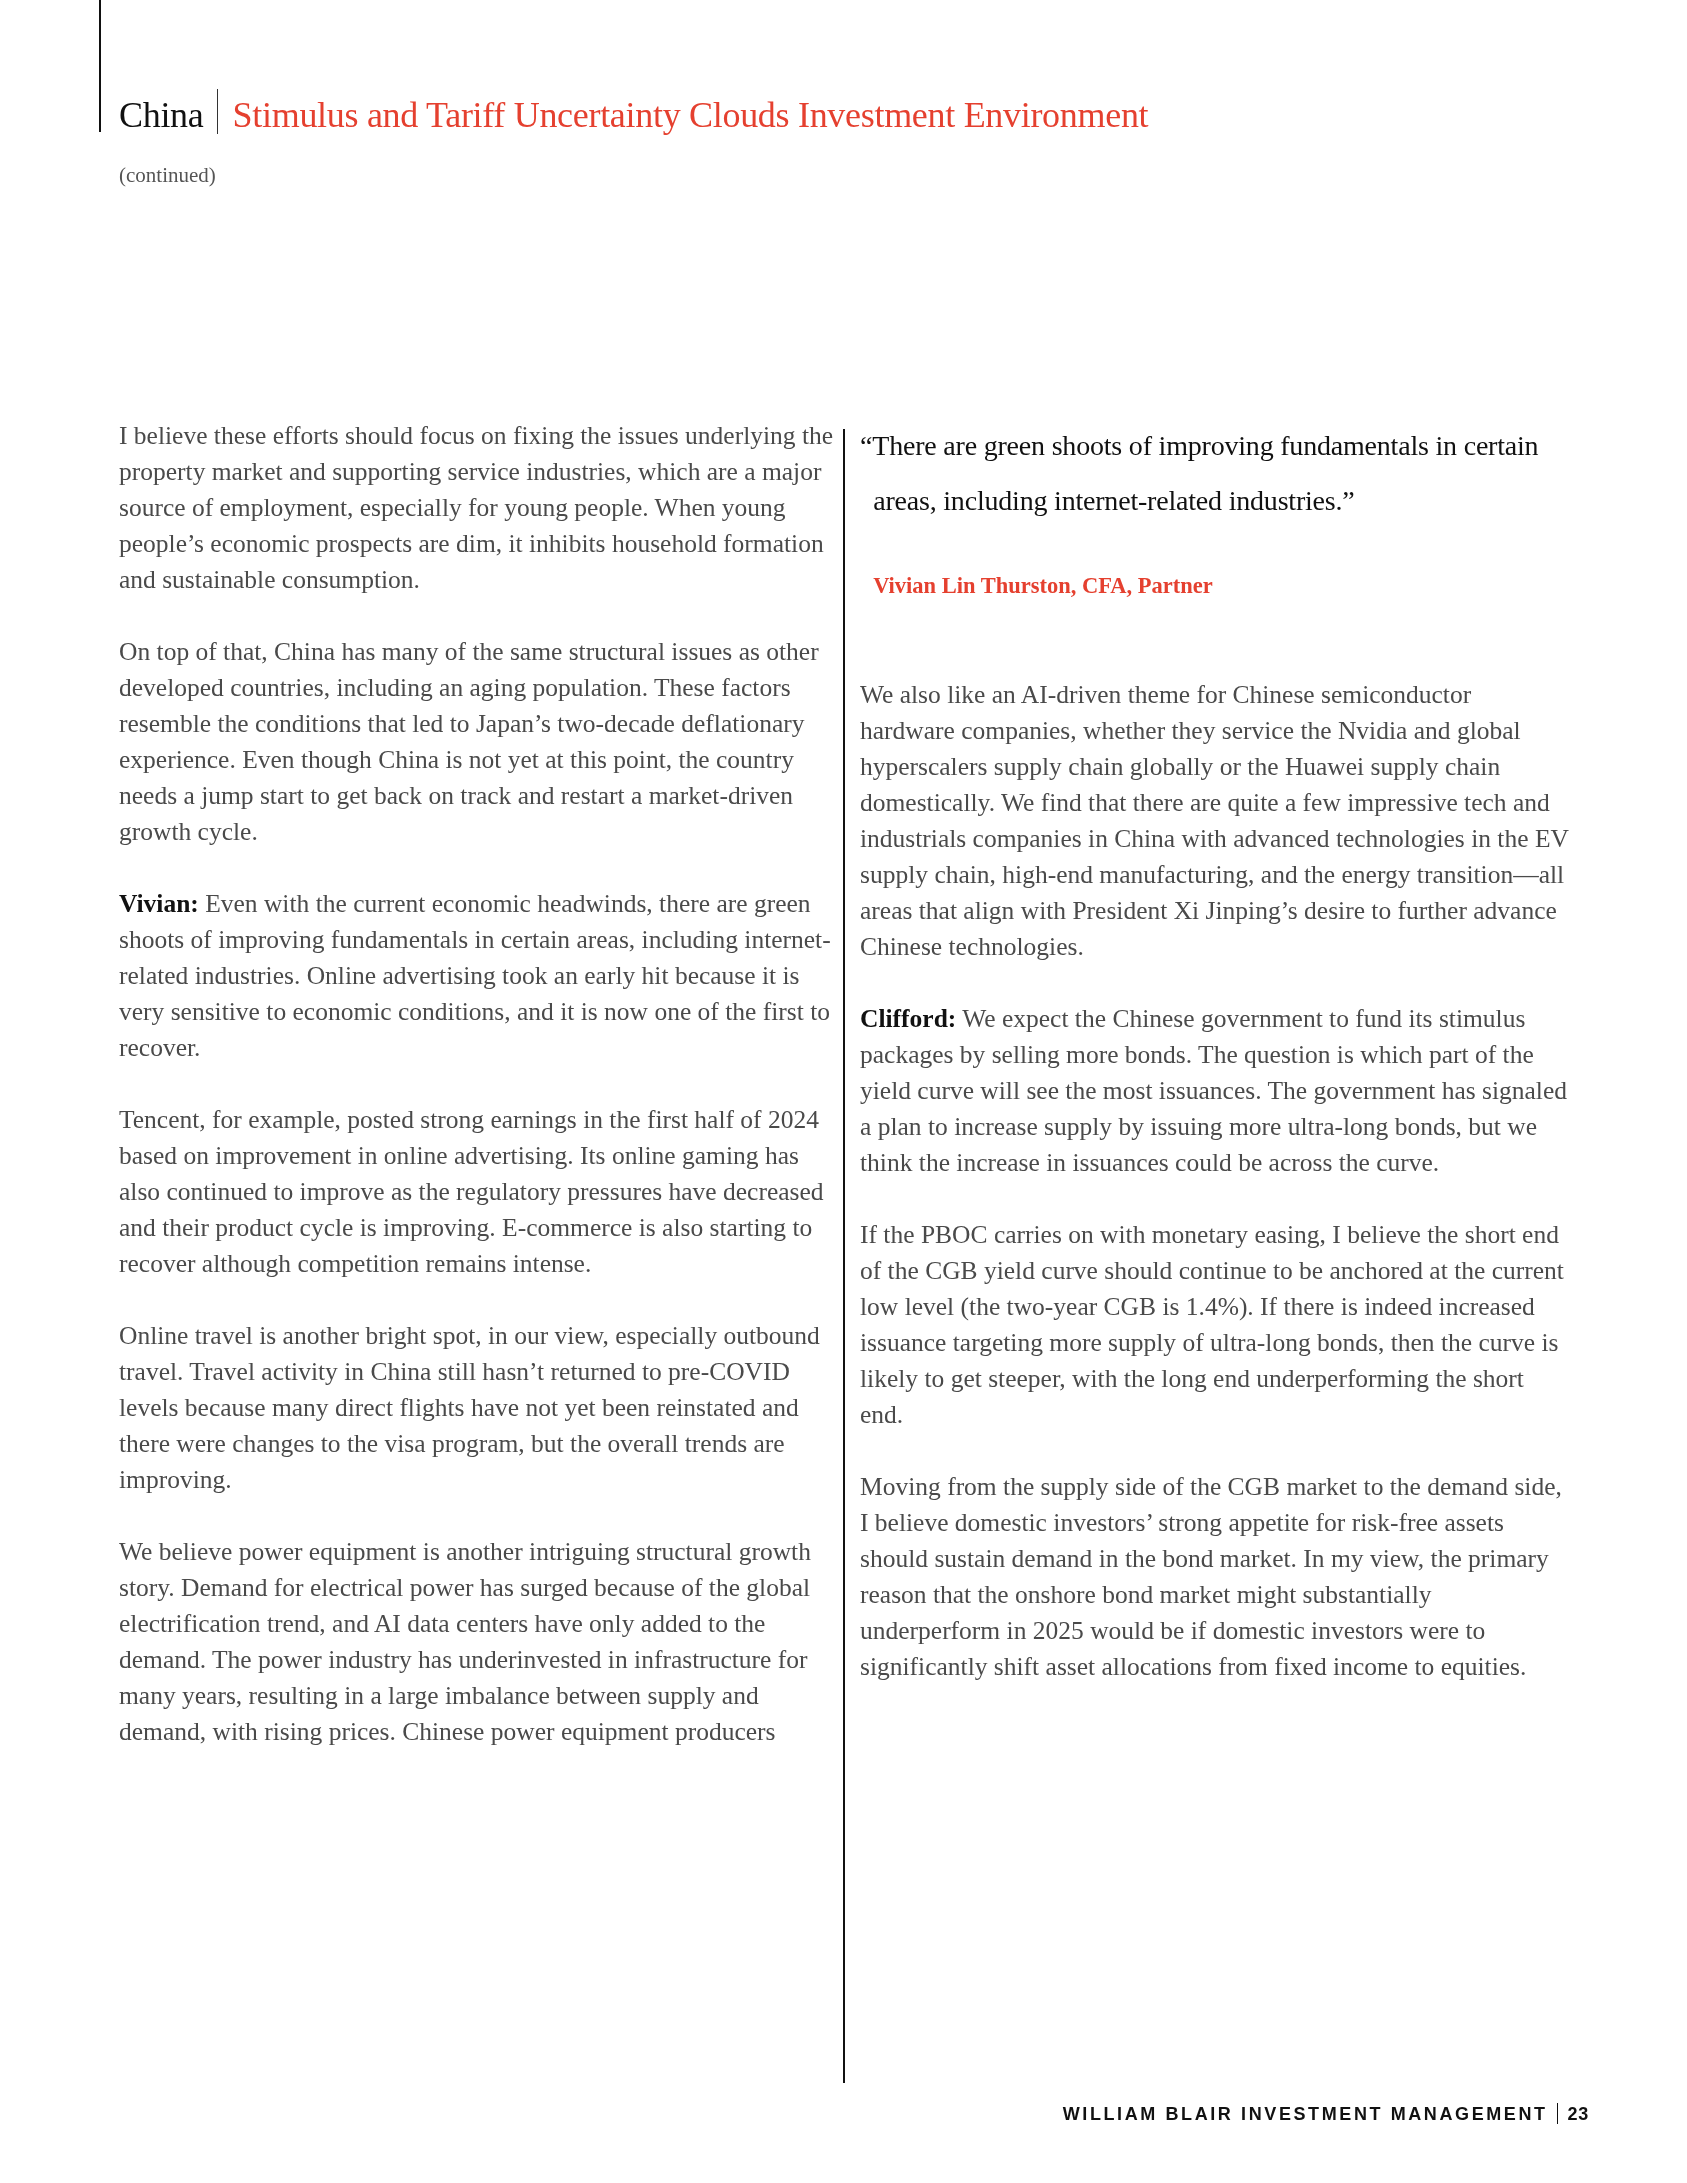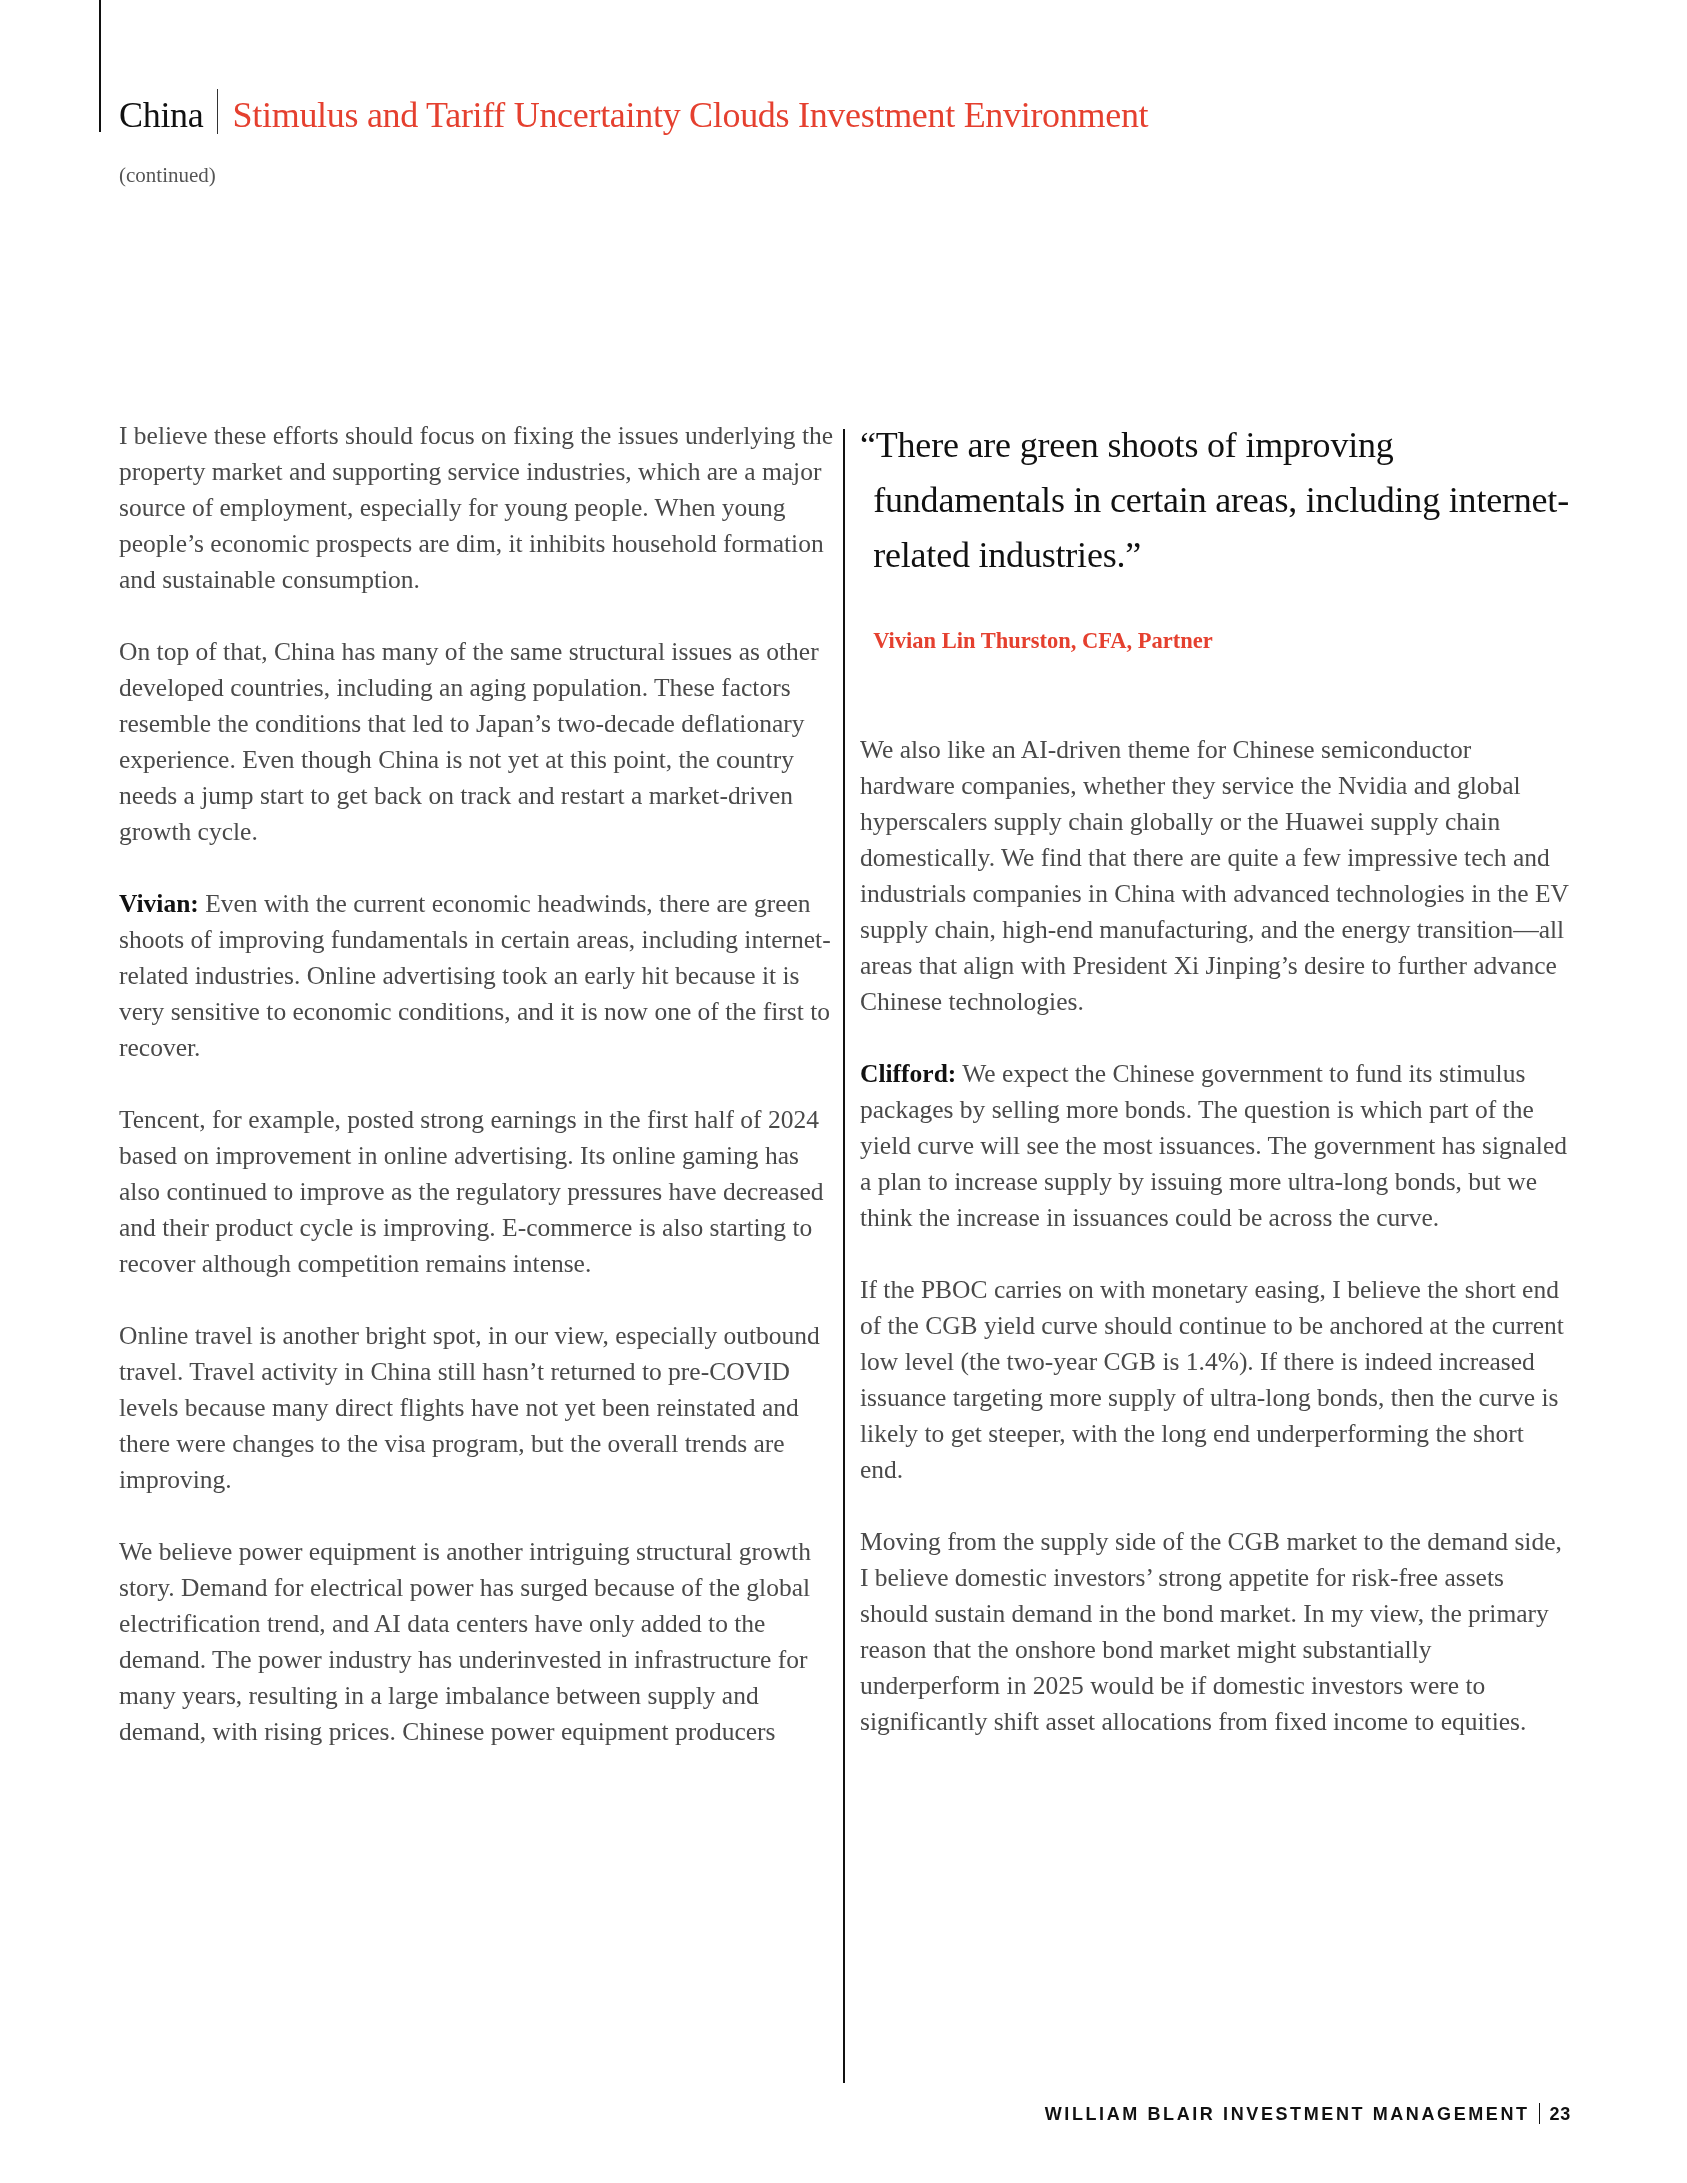--- a/index.html
+++ b/index.html
@@ -10,24 +10,24 @@
     .title .sep { display: inline-block; width: 1.3px; height: 45px; background: #333; margin: 0 14.6px 0 13.2px; vertical-align: -6.6px; }
     .title .headline { color: #e5402f; }
     .subtitle { position: absolute; left: 119px; top: 163px; font-family: "Liberation Serif", serif; font-size: 21px; color: #555; }
     .col { position: absolute; top: 418px; font-family: "Liberation Serif", serif; font-size: 25.5px; line-height: 36px; color: #4a4a4a; }
     .col.left { left: 119px; width: 715px; }
     .col.right { left: 860px; width: 711px; }
     .col p { margin: 0 0 36px 0; }
     .question { font-family: "Liberation Sans", sans-serif; font-weight: bold; color: #e5402f; font-size: 24.5px; letter-spacing: -0.2px; }
     .speaker { font-weight: bold; color: #111; }
     .divider { position: absolute; left: 843px; top: 429px; width: 2px; height: 1654px; background: #111; }
-    .pull-quote { font-family: "Liberation Serif", serif; font-size: 36px; line-height: 55px; color: #111; margin: 0 0 0 0; text-indent: -13.2px; padding-left: 13.2px; letter-spacing: -0.2px; }
+    .pull-quote { font-family: "Liberation Serif", serif; font-size: 28px; line-height: 55px; color: #111; margin: 0 0 0 0; text-indent: -13.2px; padding-left: 13.2px; letter-spacing: -0.2px; }
     .attribution { font-family: "Liberation Serif", serif; font-weight: bold; color: #e5402f; font-size: 22.5px; margin-top: 40px; padding-left: 13.2px; }
     .right-body { margin-top: 73px; }
-    .footer { position: absolute; right: 116px; top: 2103px; font-family: "Liberation Sans", sans-serif; font-weight: bold; font-size: 18px; letter-spacing: 2.6px; color: #111; white-space: nowrap; }
+    .footer { position: absolute; right: 98px; top: 2103px; font-family: "Liberation Sans", sans-serif; font-weight: bold; font-size: 18px; letter-spacing: 2.6px; color: #111; white-space: nowrap; }
     .footer .bar { display: inline-block; width: 1.3px; height: 21px; background: #111; margin: 0 9.3px; vertical-align: -4px; }
     .footer .page { letter-spacing: 0.7px; }
   </style>
 </head>
 <body>
 
 <div class="top-rule"></div>
 
 <div class="title">
   <span class="country">China</span><span class="sep"></span><span class="headline">Stimulus and Tariff Uncertainty Clouds Investment Environment</span>

